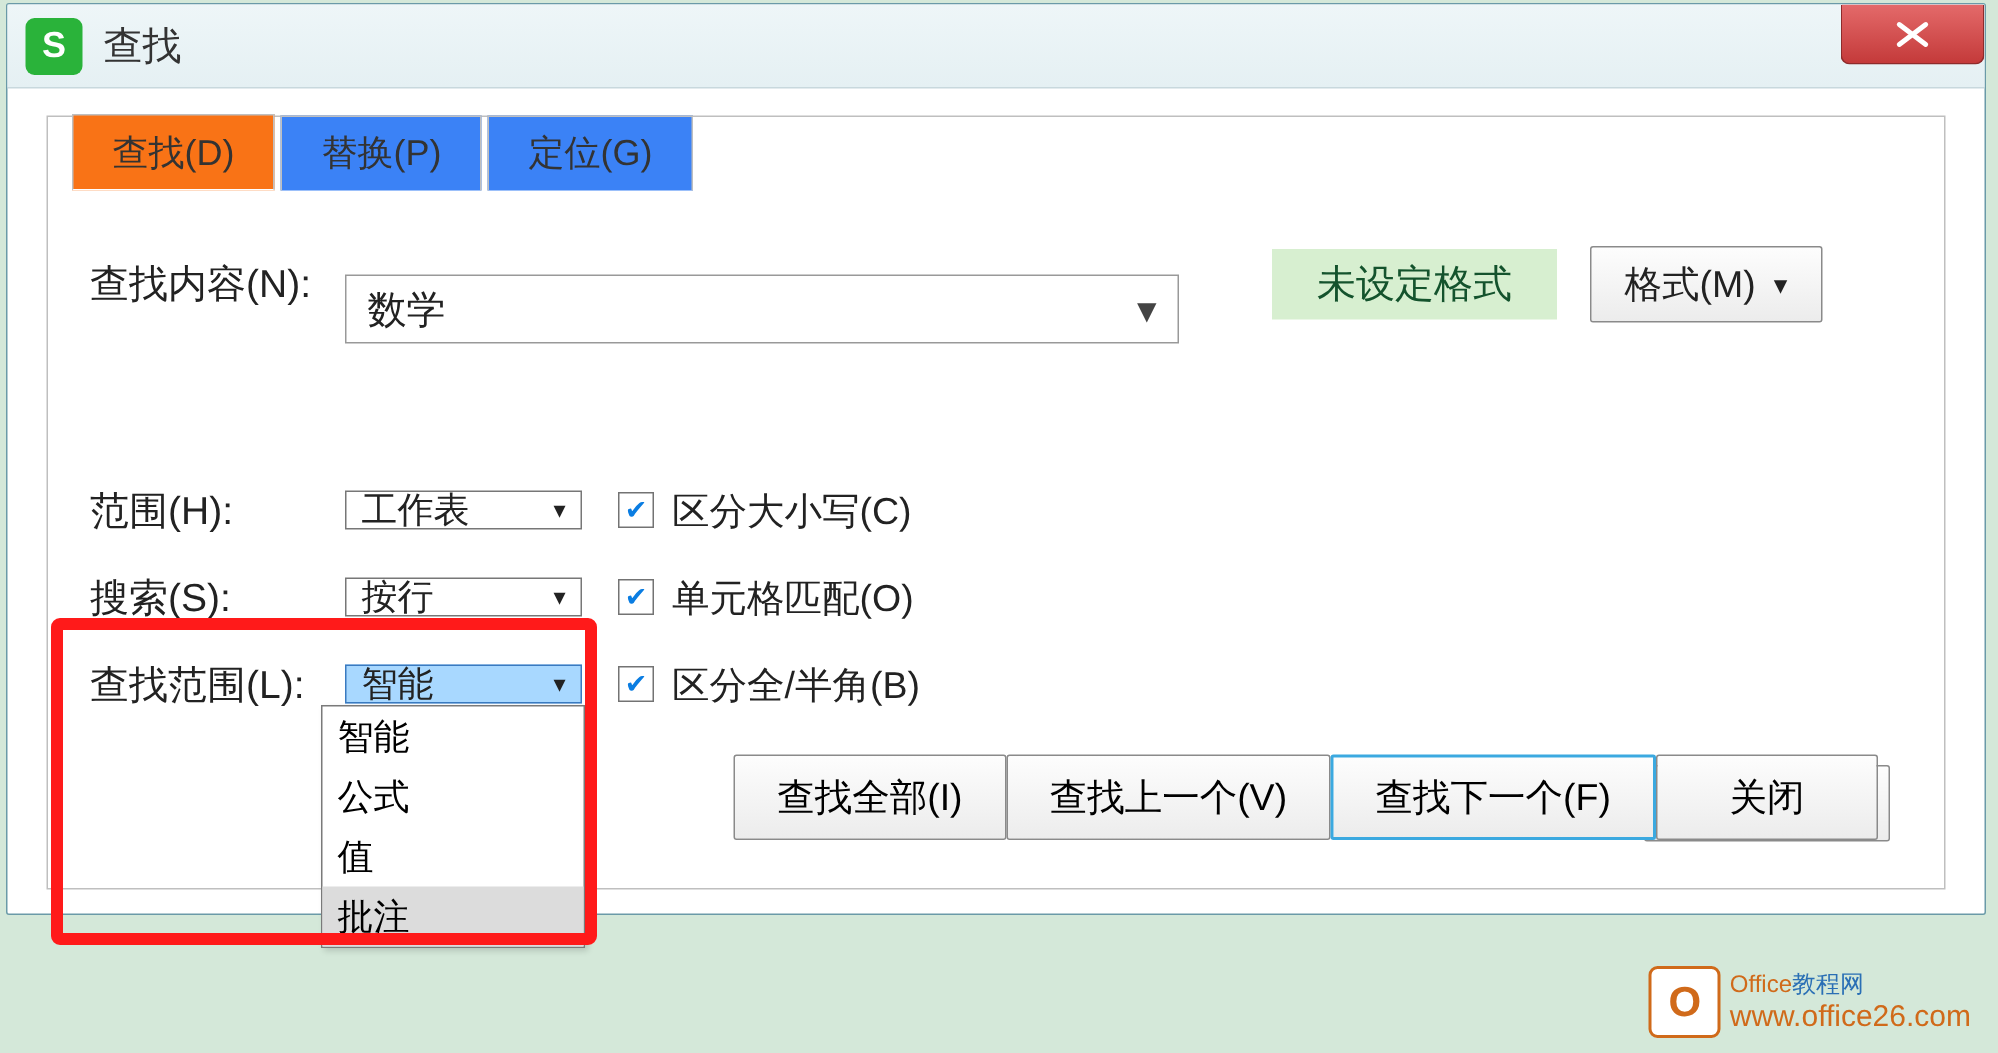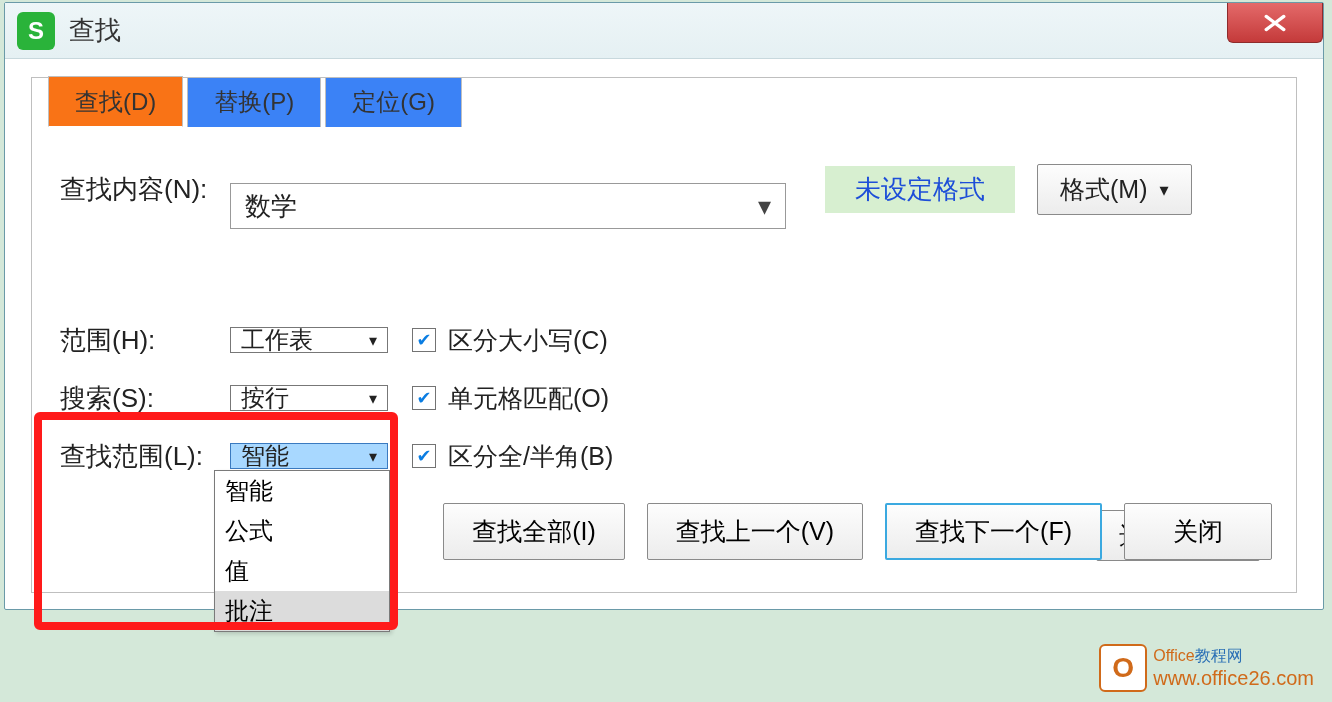--- a/index.html
+++ b/index.html
@@ -49,21 +49,21 @@
 
 .row { display: flex; align-items: center; margin-bottom: 22px; }
 .label { width: 170px; }
 
 .combo-big {
   flex: 0 0 556px; height: 46px; border: 1px solid #999; background: #fff;
   display: flex; align-items: center; padding: 0 14px; justify-content: space-between; margin-top: 33px;
 }
 .combo-big .arrow { color: #444; }
 .format-status {
-  margin-left: 39px; background: #d7efd0; color: #1d4ed8; padding: 6px 30px;
+  margin-left: 62px; background: #d7efd0; color: #14532d; padding: 6px 30px;
   font-size: 26px;
 }
 .format-btn { margin-left: 22px; }
 
 .btn {
   background: linear-gradient(#fdfdfd,#ececec);
   border: 1px solid #8a8a8a; border-radius: 2px; padding: 8px 22px;
   font-size: 25px; cursor: pointer; display: inline-flex; align-items: center;
 }
 .btn .caret { margin-left: 12px; font-size: 18px; }
@@ -97,21 +97,21 @@
 
 .dropdown {
   position: absolute; left: 214px; top: 470px; width: 176px;
   border: 1px solid #7a7a7a; background: #fff; font-size: 24px;
   box-shadow: 2px 2px 4px rgba(0,0,0,.15);
 }
 .dropdown div { padding: 4px 10px; cursor: pointer; }
 .dropdown div.hover { background: #dcdcdc; }
 
 .button-row {
-  position: absolute; bottom: 32px; right: 24px; display: flex; gap: 22px;
+  position: absolute; bottom: 32px; right: 44px; display: flex; 
 }
 .button-row .btn { padding: 10px 28px; }
 .btn.primary-outline { border: 2px solid #3ba9e0; }
 
 .watermark {
   position: absolute; right: 18px; bottom: 10px; display: flex; align-items: center;
 }
 .watermark .logo {
   width: 48px; height: 48px; background: #fff; border: 2px solid #d06a1a;
   border-radius: 6px; display: flex; align-items: center; justify-content: center;

